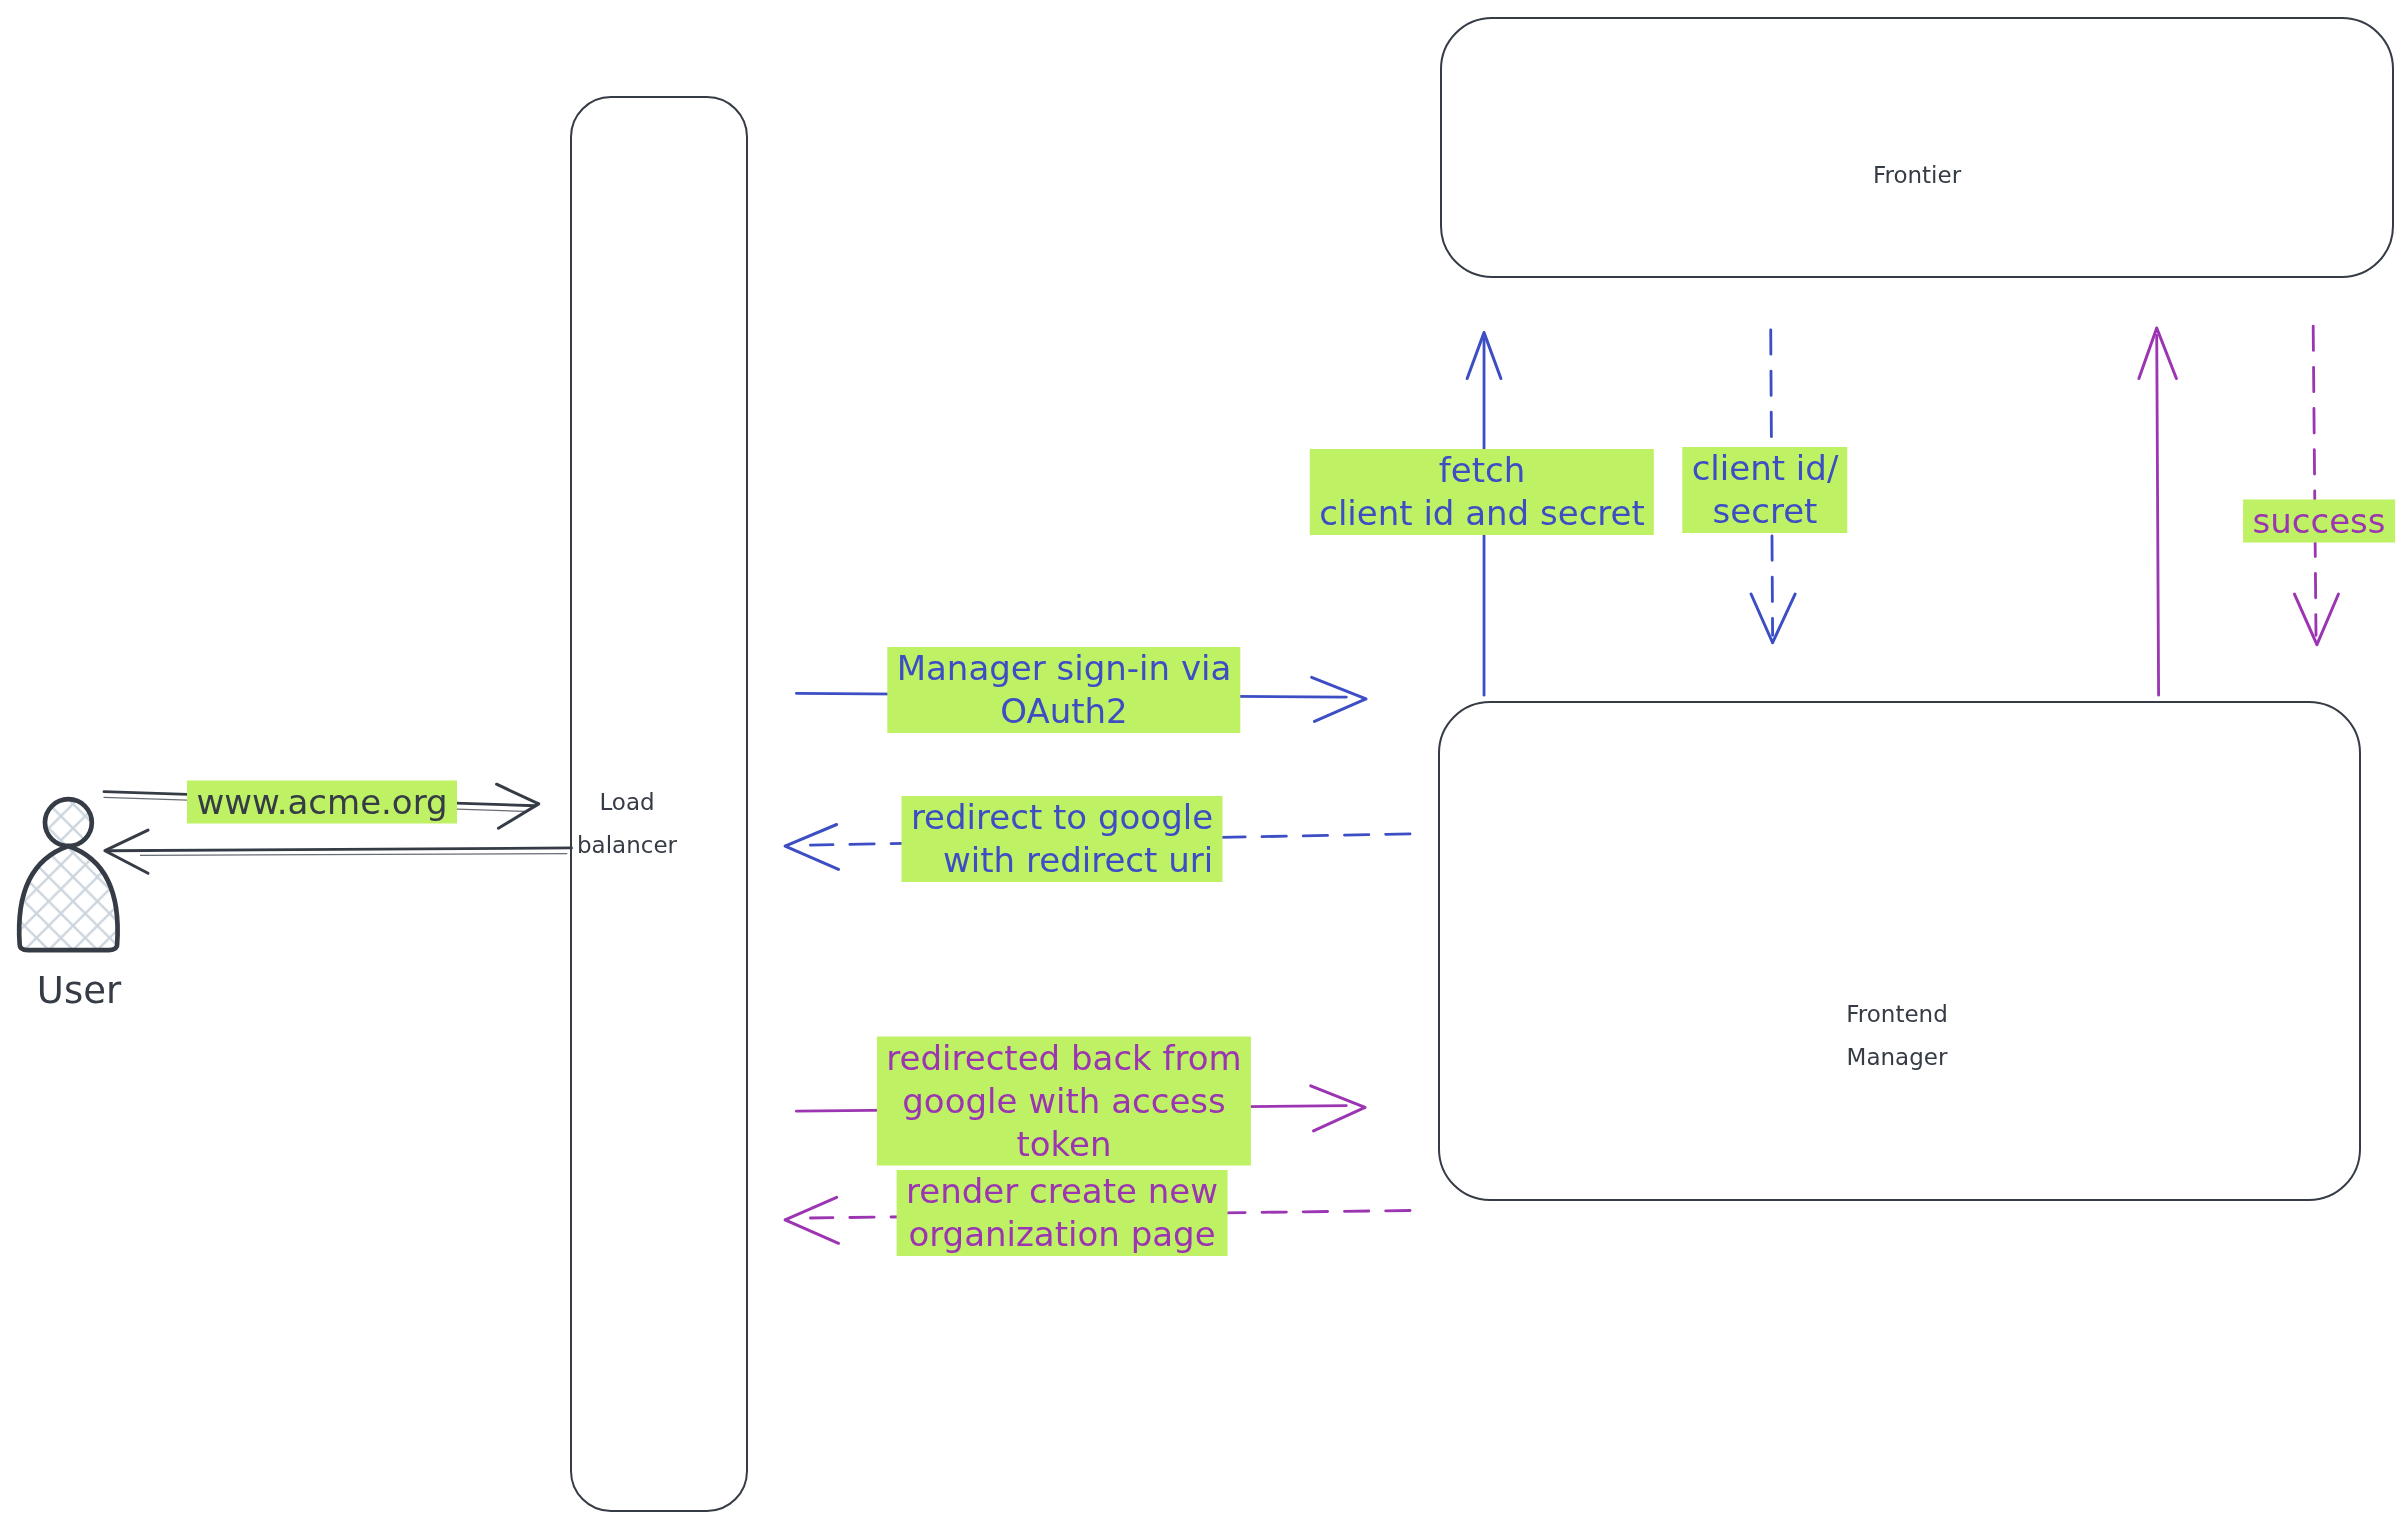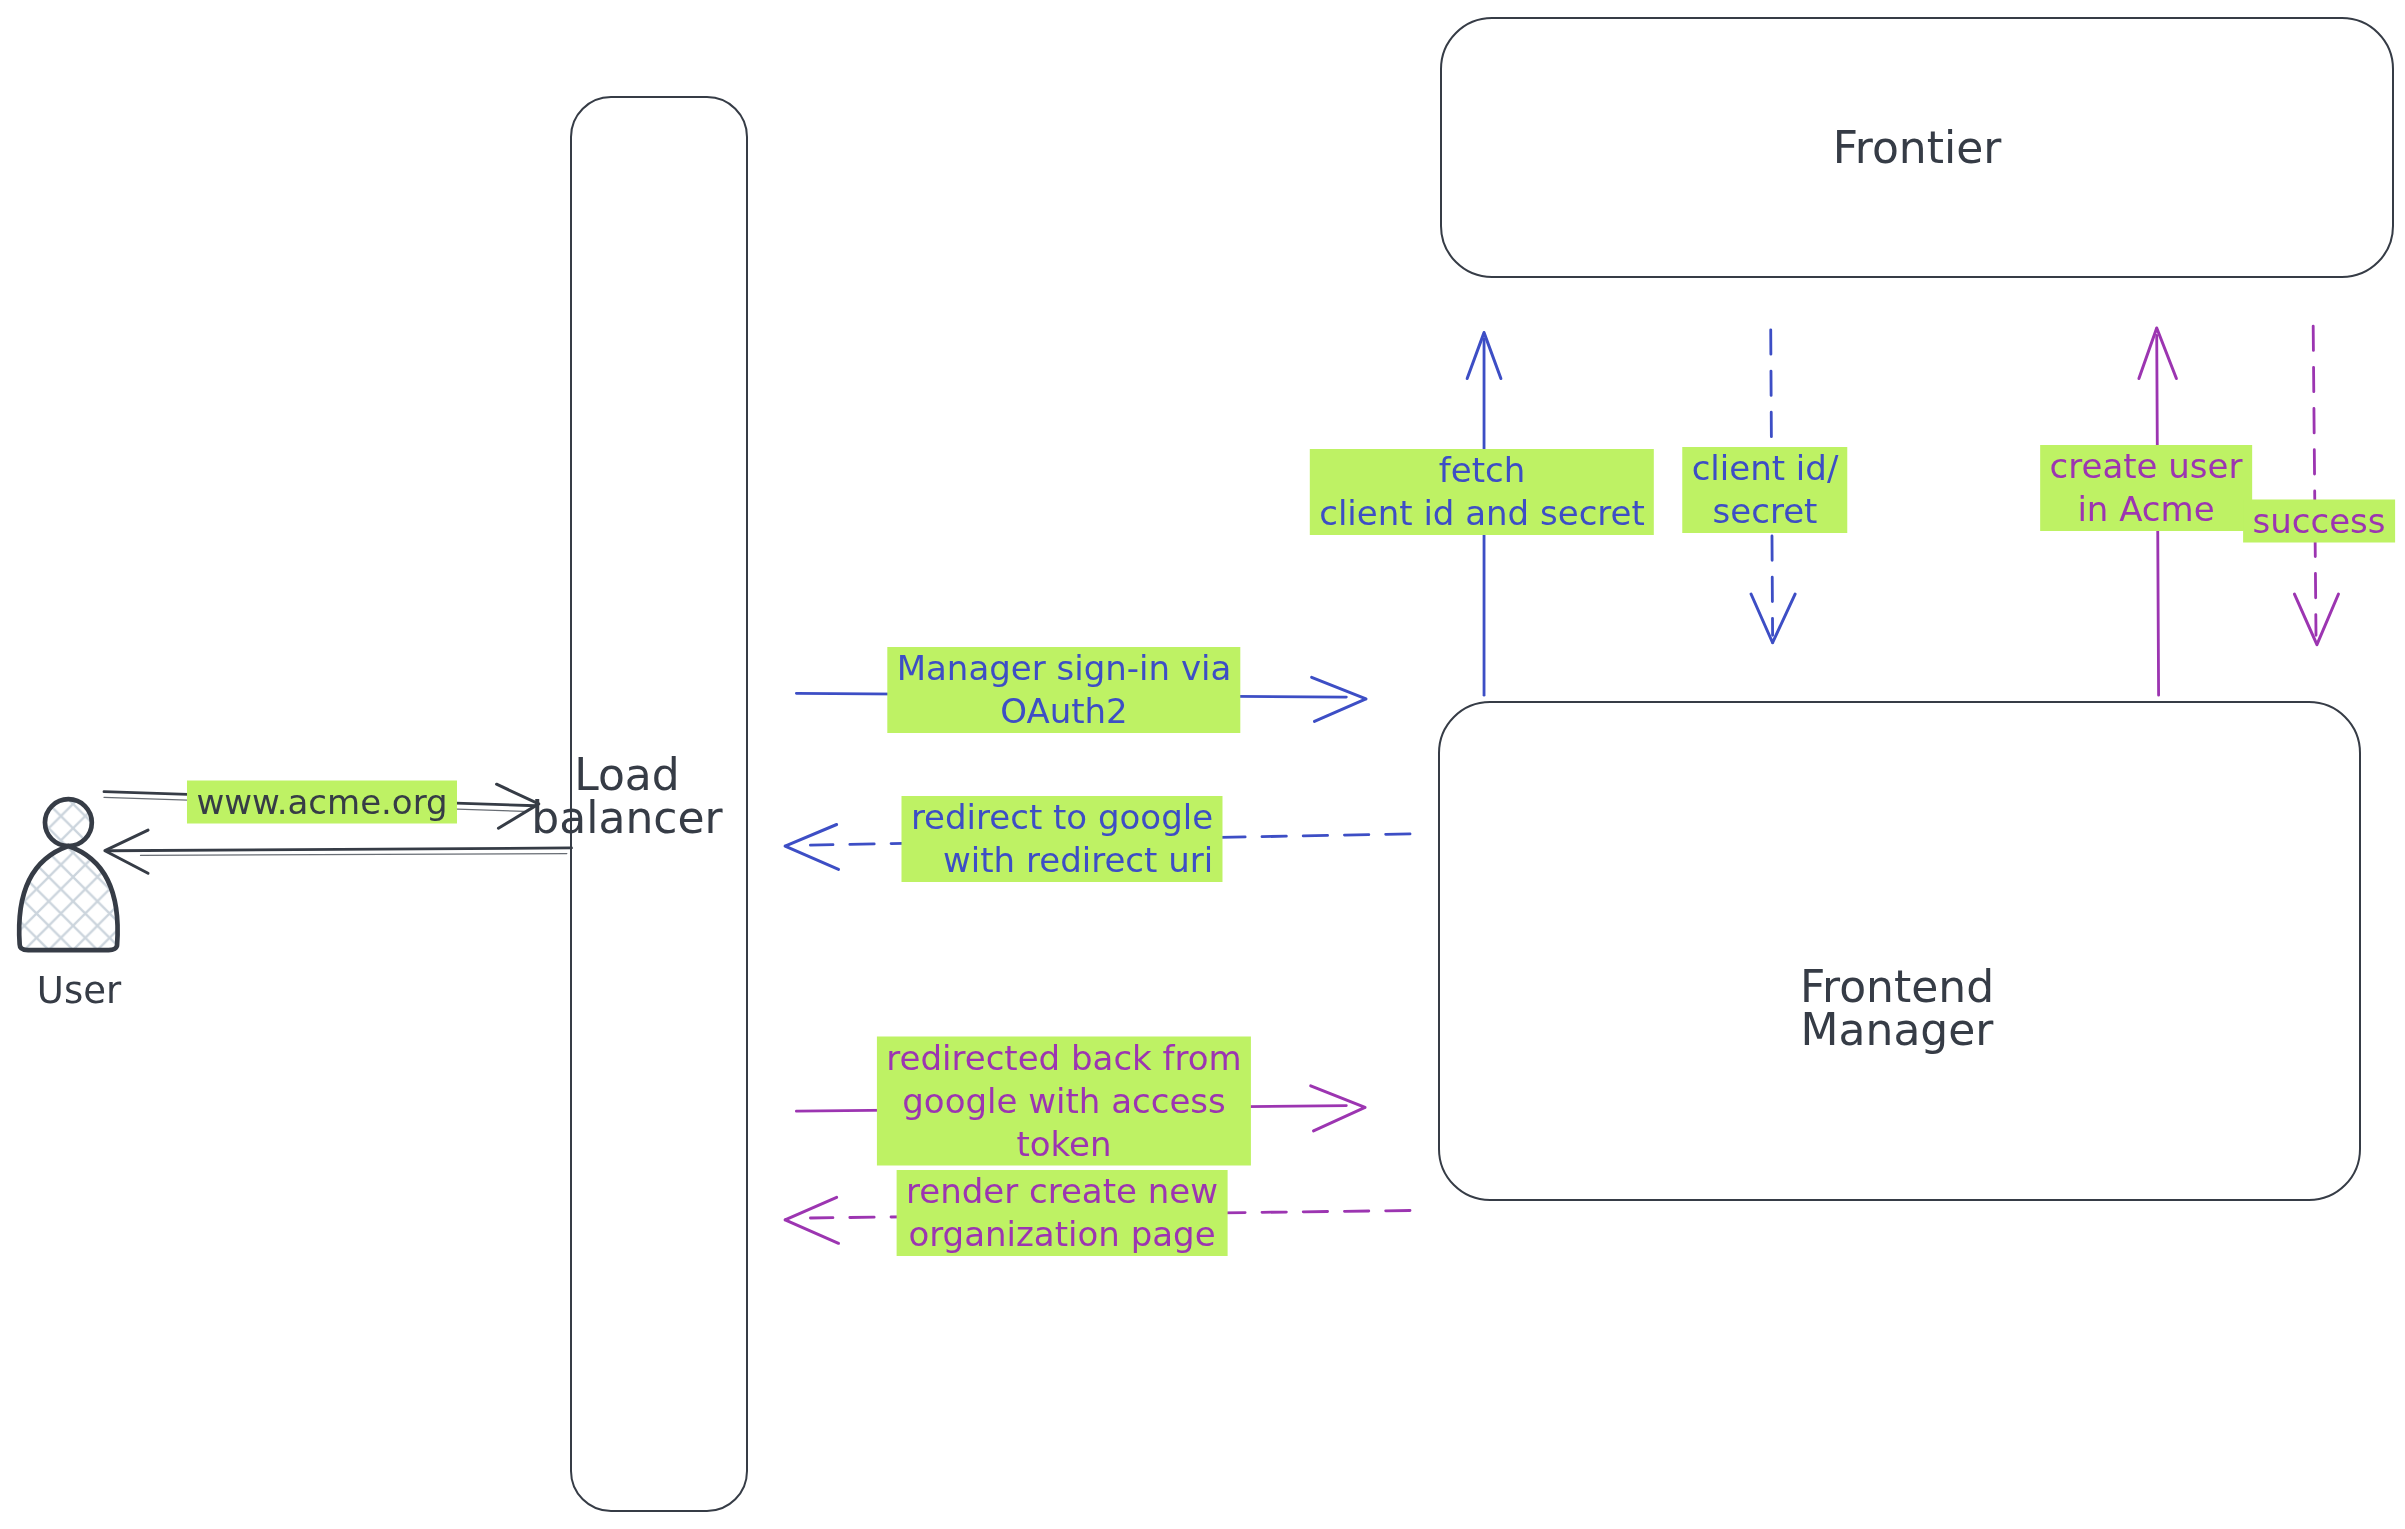--- a/index.html
+++ b/index.html
@@ -19,21 +19,21 @@
     position:absolute;border:2.3px solid #363c46;background:#ffffff;
     box-sizing:border-box;
   }
   .box.tall{border-radius:41px;}
   .box.wide{border-radius:52px;}
   .lbl{
     position:absolute;transform:translate(-50%,-50%);
     white-space:pre-line;text-align:center;
     font-size:34px;line-height:43px;color:#363c46;
   }
-  .lbl.node{font-size:44px;}
+  .lbl.node{font-size:23px;margin-top:28px;}
   .lbl.online{background:#bef264;padding:0 9.4px;}
   .lbl.blue{color:#3d4ec5;}
   .lbl.purple{color:#9c35b1;}
   .lbl.user{font-size:37px;margin-left:10px;}
 </style>
 </head>
 <body>
 
 <div id="canvas">
 
@@ -116,22 +116,20 @@
 
   <div class="lbl online" style="left:322px;top:802px;">www.acme.org</div>
   <div class="lbl online blue" style="left:1064px;top:690px;">Manager sign-in via
 OAuth2</div>
   <div class="lbl online blue" style="left:1062px;top:839px;text-align:right;">redirect to google
 with redirect uri</div>
   <div class="lbl online blue" style="left:1482px;top:492px;">fetch
 client id and secret</div>
   <div class="lbl online blue" style="left:1765px;top:490px;">client id/
 secret</div>
-  <div class="lbl online purple" style="left:2146px;top:488px;">create user
-in Acme</div>
   <div class="lbl online purple" style="left:2319px;top:485px;margin-top:36px;">success</div>
   <div class="lbl online purple" style="left:1062px;top:1213px;">render create new
 organization page</div>
   <div class="lbl online purple" style="left:1064px;top:1101px;">redirected back from
 google with access
 token</div>
 
 </div>
 
 

